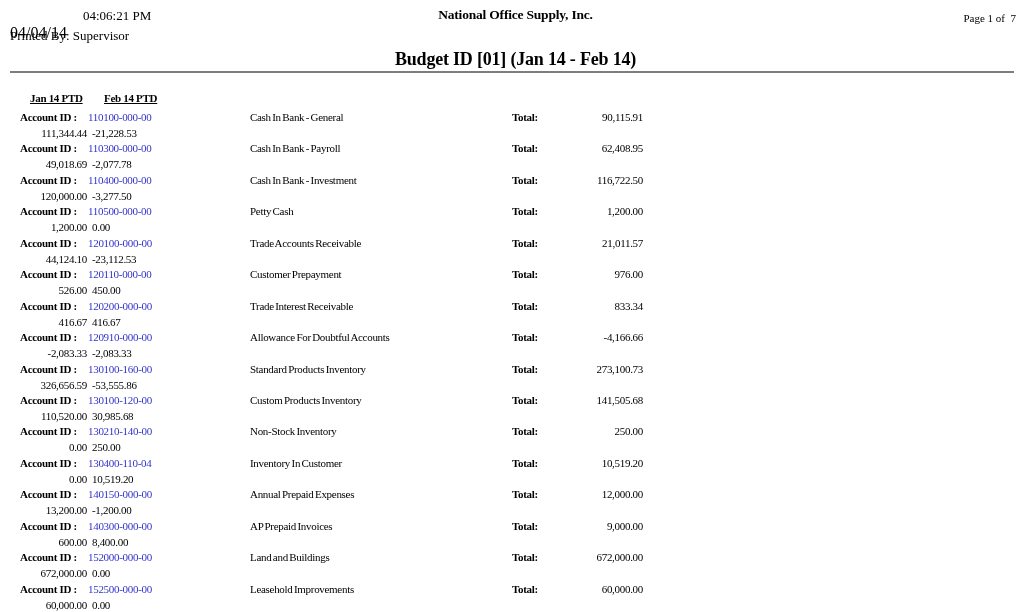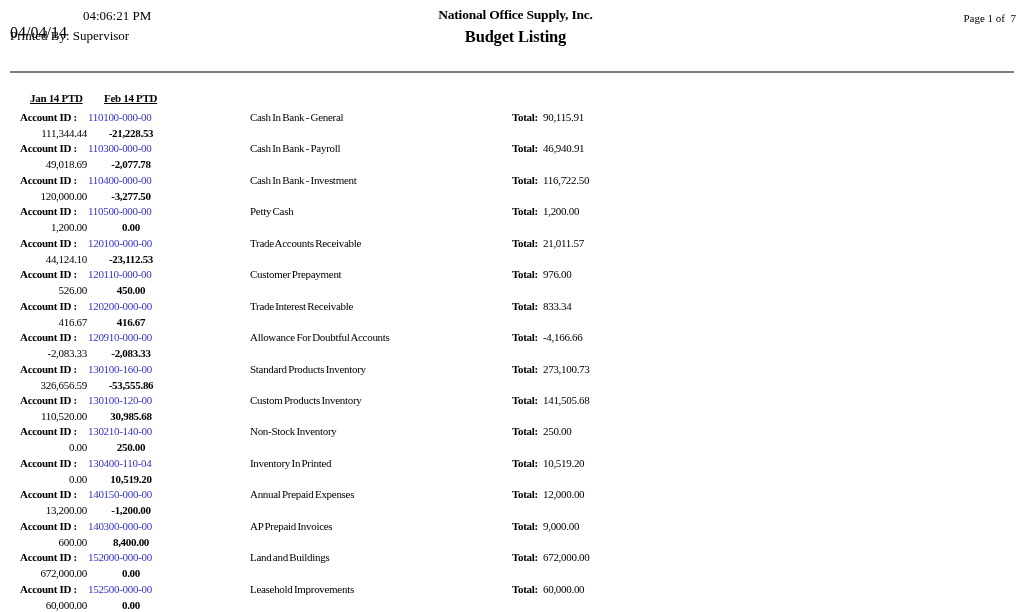--- a/index.html
+++ b/index.html
@@ -42,37 +42,37 @@
 
   
   .rows { position: absolute; top: 108px; left: 0; width: 1022px; }
   .row  { position: relative; height: 31.45px; }
   .row span { position: absolute; font-size: 11px; letter-spacing: -0.3px; white-space: pre; }
 
   .lbl-account { left: 20px;  top: 3px; font-weight: bold; }
   .acct-num    { left: 88px;  top: 3px; color: var(--link-color); cursor: pointer; }
   .desc        { left: 250px; top: 3px; word-spacing: -1px; }
   .lbl-total   { left: 512px; top: 3px; font-weight: bold; font-size: 11.5px; }
-  .total-val   { left: 543px; top: 3px; width: 100px; }
+  .total-val   { left: 543px; top: 3px; width: 100px; text-align: right; }
   .jan-val     { left: 8px;   top: 19px; width: 79px; text-align: right; }
-  .feb-val     { left: 92px;  top: 19px; width: 78px; text-align: center; font-weight: bold; }
+  .feb-val     { left: 92px;  top: 19px; width: 78px; text-align: left; }
 </style>
 </head>
 <body>
 
 <div class="report">
 
   <span class="hdr-date">04/04/14</span>
   <span class="hdr-time">04:06:21 PM</span>
   <div class="hdr-printed">
     <span>Printed By: </span><span>Supervisor</span>
   </div>
 
   <div class="hdr-center hdr-company">National Office Supply, Inc.</div>
-  <div class="hdr-center hdr-title">Budget Listing</div>
+  <div class="hdr-center hdr-subtitle">Budget ID [01] (Jan 14 - Feb 14)</div>
 
   <span class="hdr-page">Page 1 of  7</span>
 
   <div class="hdr-rule"></div>
 
   <span class="col-hdr col-hdr-jan">Jan 14 PTD</span>
   <span class="col-hdr col-hdr-feb">Feb 14 PTD</span>
 
   <div class="rows">
   <div class="row">
@@ -83,21 +83,21 @@
     <span class="total-val">90,115.91</span>
     <span class="jan-val">111,344.44</span>
     <span class="feb-val">-21,228.53</span>
   </div>
 
   <div class="row">
     <span class="lbl-account">Account ID :</span>
     <span class="acct-num">110300-000-00</span>
     <span class="desc">Cash In Bank - Payroll</span>
     <span class="lbl-total">Total:</span>
-    <span class="total-val">46,940.91</span>
+    <span class="total-val">62,408.95</span>
     <span class="jan-val">49,018.69</span>
     <span class="feb-val">-2,077.78</span>
   </div>
 
   <div class="row">
     <span class="lbl-account">Account ID :</span>
     <span class="acct-num">110400-000-00</span>
     <span class="desc">Cash In Bank - Investment</span>
     <span class="lbl-total">Total:</span>
     <span class="total-val">116,722.50</span>
@@ -181,21 +181,21 @@
     <span class="desc">Non-Stock Inventory</span>
     <span class="lbl-total">Total:</span>
     <span class="total-val">250.00</span>
     <span class="jan-val">0.00</span>
     <span class="feb-val">250.00</span>
   </div>
 
   <div class="row">
     <span class="lbl-account">Account ID :</span>
     <span class="acct-num">130400-110-04</span>
-    <span class="desc">Inventory In Printed</span>
+    <span class="desc">Inventory In Customer</span>
     <span class="lbl-total">Total:</span>
     <span class="total-val">10,519.20</span>
     <span class="jan-val">0.00</span>
     <span class="feb-val">10,519.20</span>
   </div>
 
   <div class="row">
     <span class="lbl-account">Account ID :</span>
     <span class="acct-num">140150-000-00</span>
     <span class="desc">Annual Prepaid Expenses</span>

